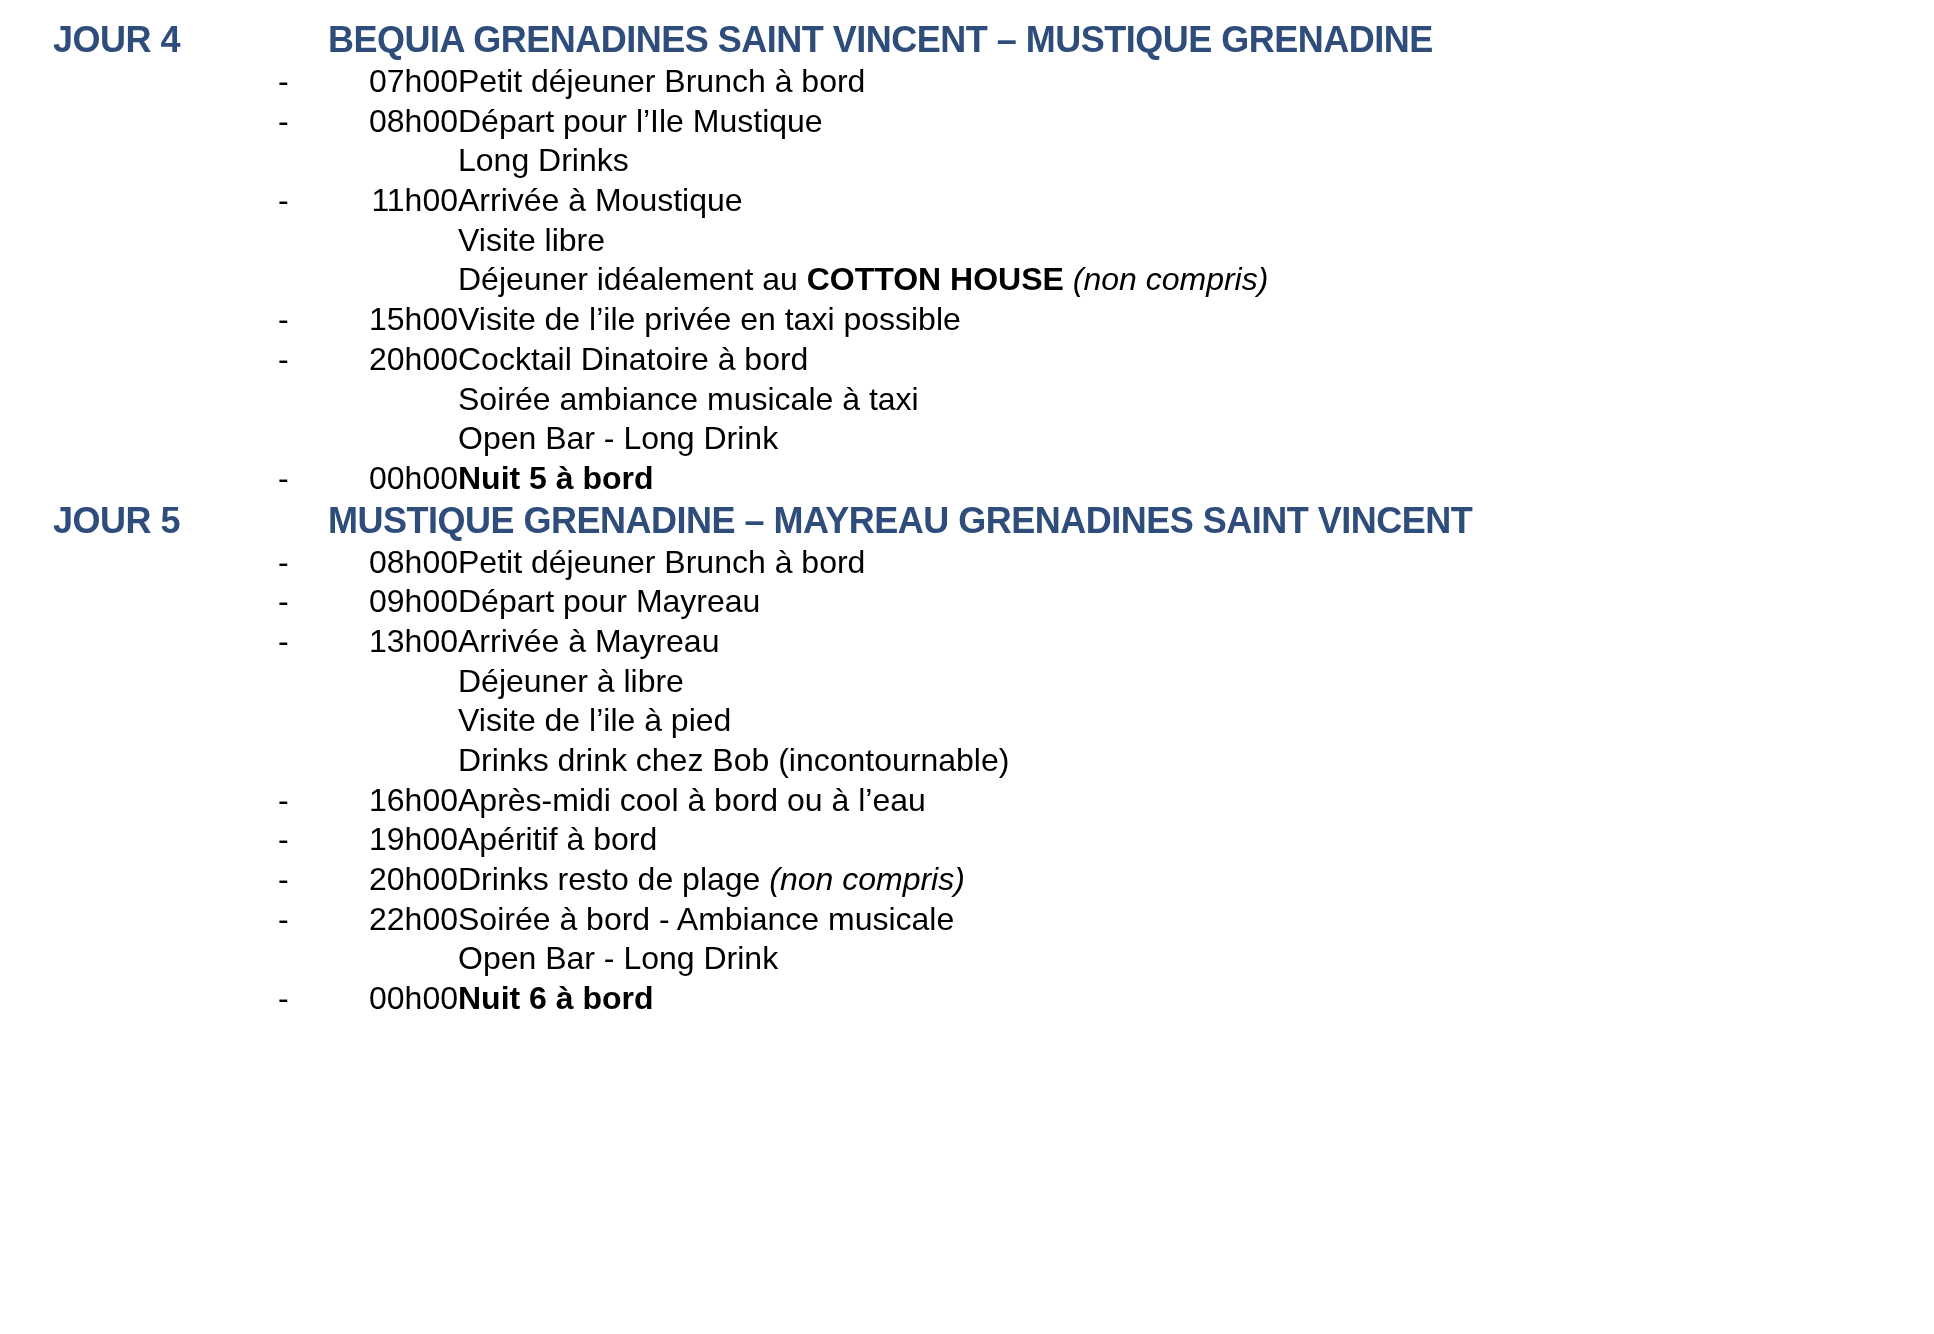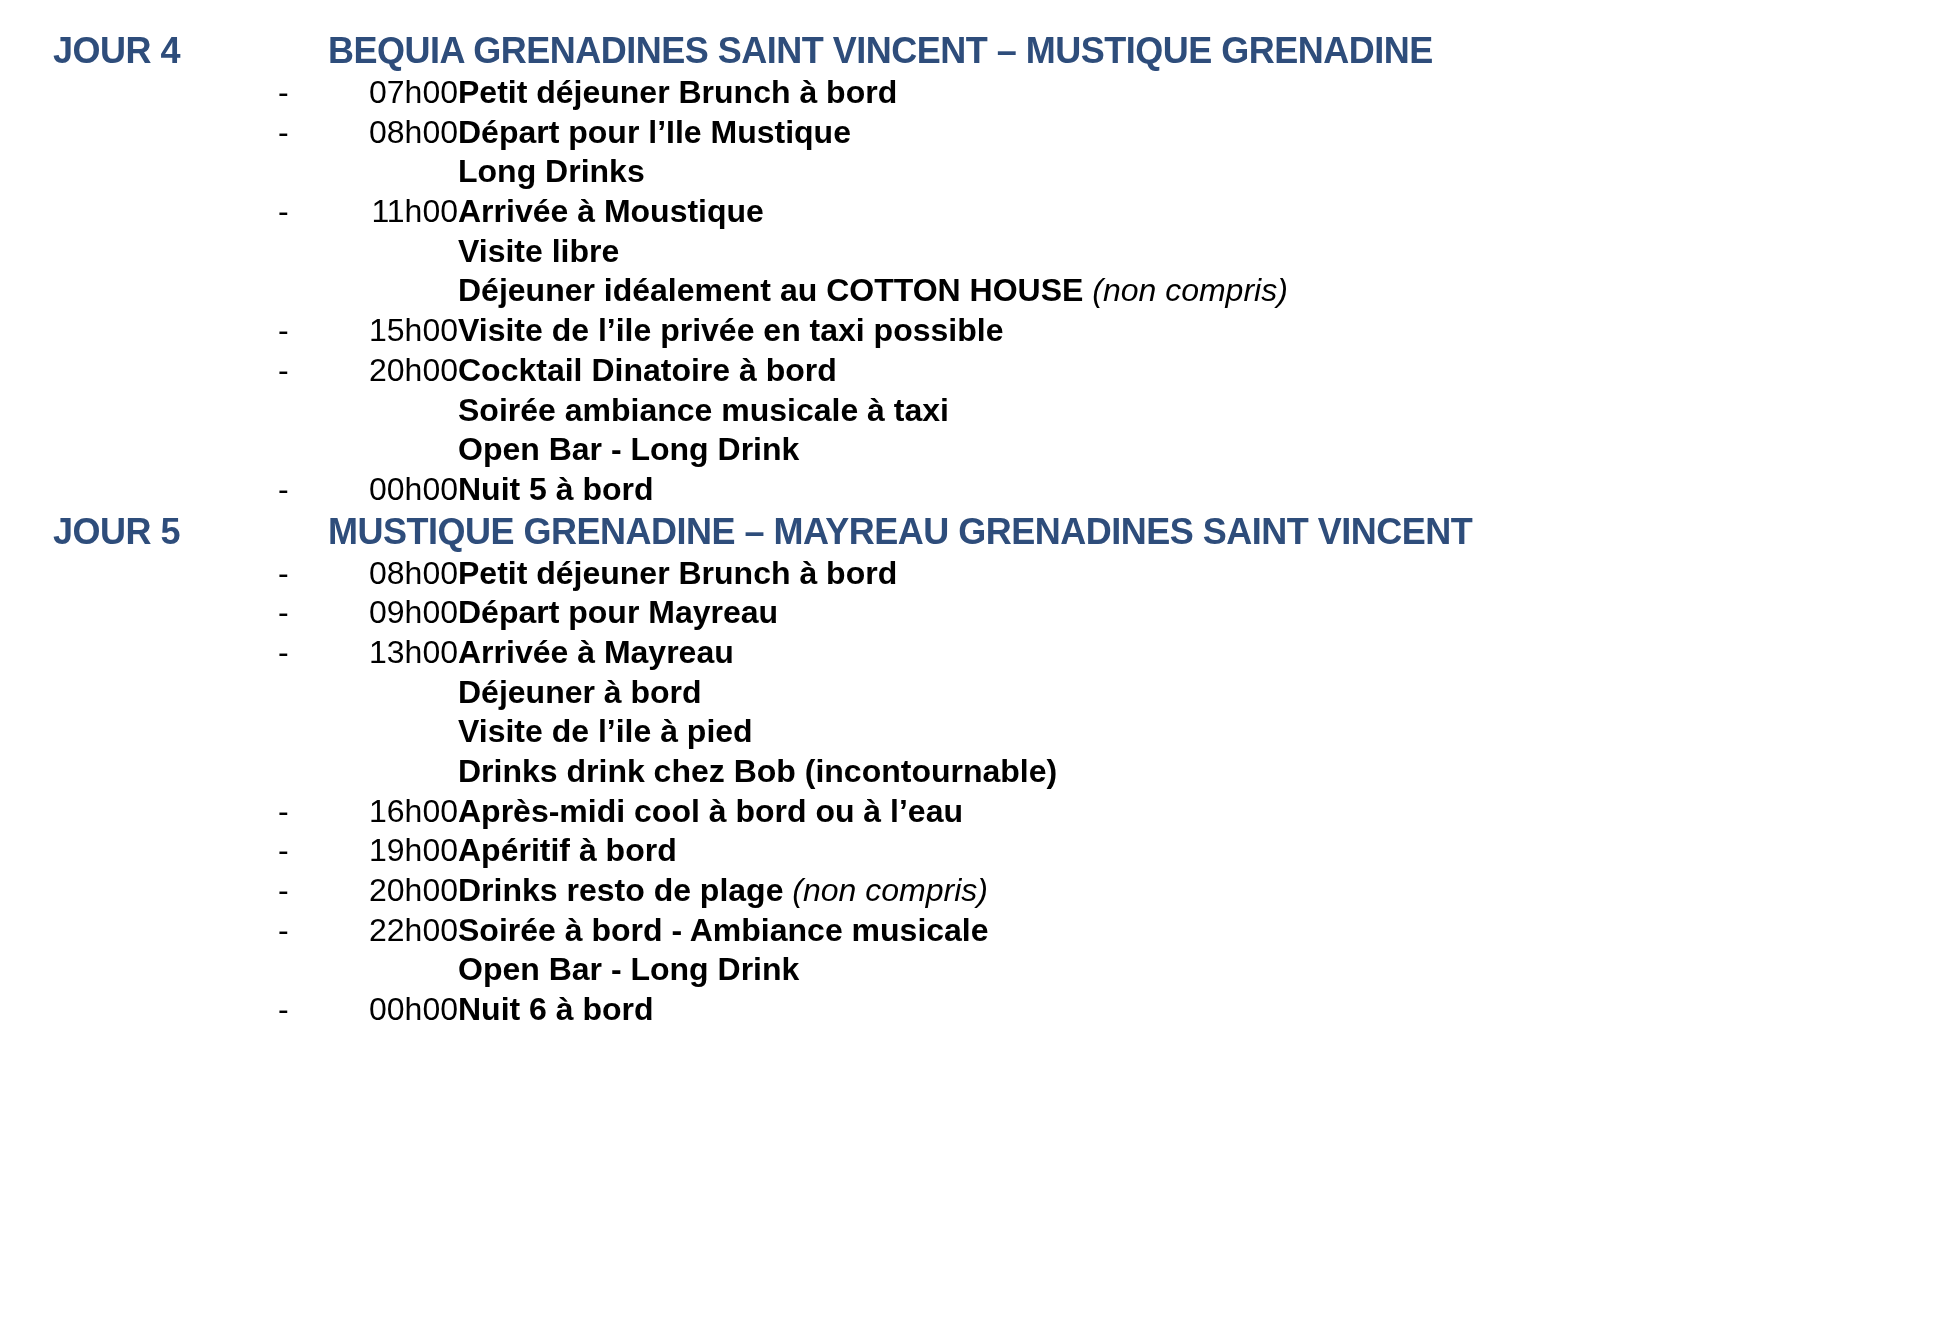--- a/index.html
+++ b/index.html
@@ -9,21 +9,21 @@
   }
   .page {
     position: relative;
     width: 1934px;
     height: 1270px;
     background: #ffffff;
     font-family: "Liberation Sans", sans-serif;
     color: #000000;
     overflow: hidden;
     box-sizing: border-box;
-    padding: 29px 0 0 53px;
+    padding: 18px 0 0 53px;
   }
   .day-section { width: 1860px; }
   .day-section.second { }
 
   .day-header {
     display: grid;
     grid-template-columns: 275px 1fr;
     align-items: baseline;
     line-height: 44px;
     height: 44px;
@@ -43,21 +43,21 @@
     height: 39.7px;
     line-height: 39.7px;
     font-size: 32px;
     white-space: nowrap;
   }
   .cell.margin { }
   .cell.bullet { text-align: left; }
   .cell.time   { text-align: right; }
   .cell.desc   { text-align: left; }
 
-  .seg.n { font-style: normal; font-weight: 700; }
+  .seg.n { font-style: normal; font-weight: 400; }
   .seg.b { font-style: normal; font-weight: 700; }
   .seg.i { font-style: italic; font-weight: 400; }
 </style>
 </head>
 <body>
 
 <div class="page">
 
   <section class="day-section">
     <div class="day-header">
@@ -155,21 +155,21 @@
         <div class="row">
           <div class="cell margin"></div>
           <div class="cell bullet">-</div>
           <div class="cell time">13h00</div>
           <div class="cell desc"><span class="seg n">Arrivée à Mayreau</span></div>
         </div>
         <div class="row">
           <div class="cell margin"></div>
           <div class="cell bullet"></div>
           <div class="cell time"></div>
-          <div class="cell desc"><span class="seg n">Déjeuner à bord</span></div>
+          <div class="cell desc"><span class="seg n">Déjeuner à libre</span></div>
         </div>
         <div class="row">
           <div class="cell margin"></div>
           <div class="cell bullet"></div>
           <div class="cell time"></div>
           <div class="cell desc"><span class="seg n">Visite de l’ile à pied</span></div>
         </div>
         <div class="row">
           <div class="cell margin"></div>
           <div class="cell bullet"></div>

